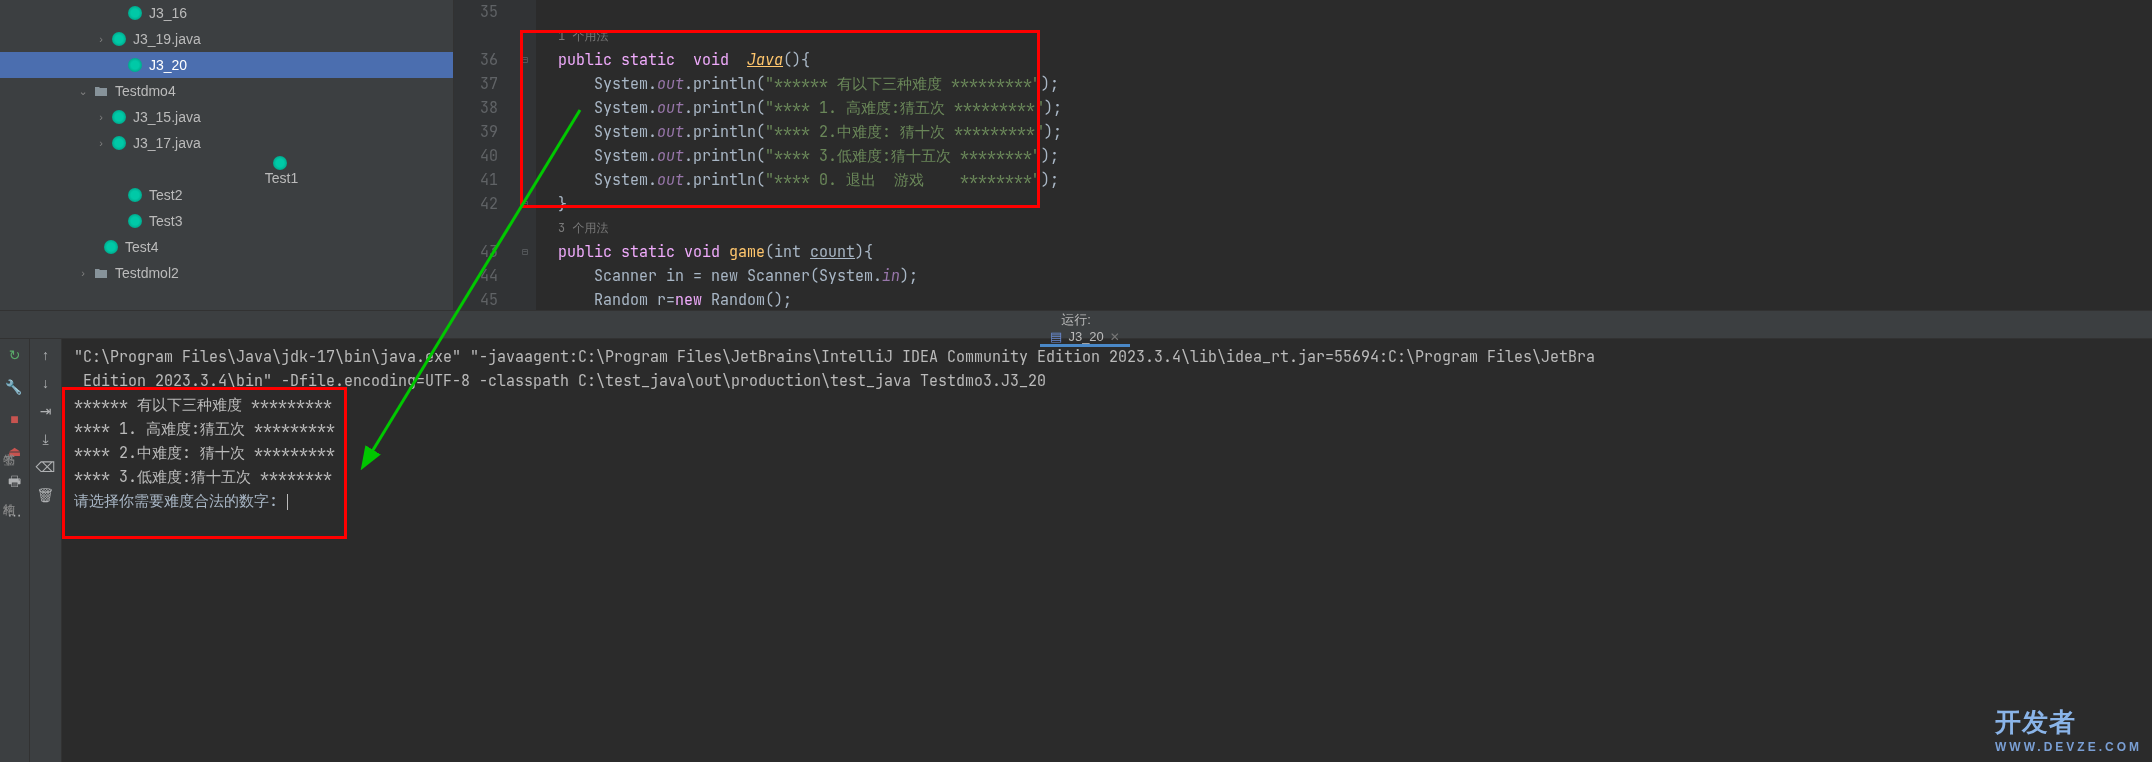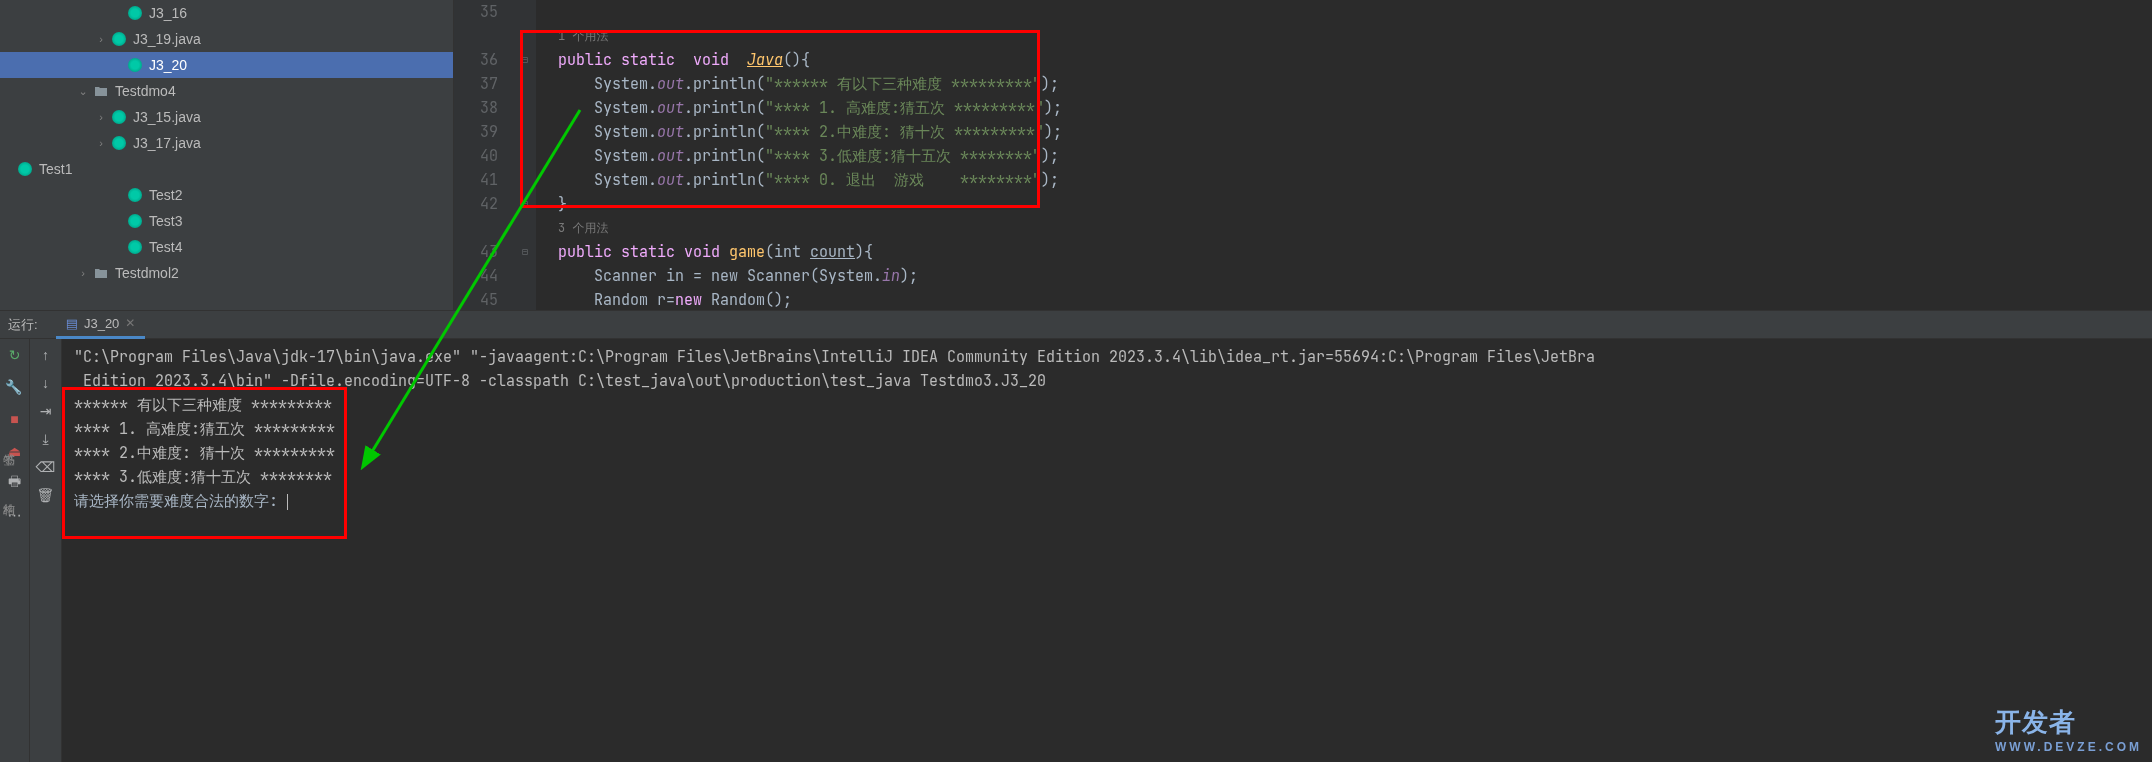--- a/index.html
+++ b/index.html
@@ -87,21 +87,22 @@
   border-top: 1px solid #323232;
   display: flex;
   flex-direction: column;
 }
 .run-header {
   display: flex;
   align-items: center;
   height: 28px;
   background: #3c3f41;
   border-bottom: 1px solid #323232;
-  padding-left: 8px;
+  padding-left: 0;
+  flex-direction: column;
 }
 .run-header .label { color: #bbbbbb; font-size: 13px; }
 .run-tab {
   display: flex;
   align-items: center;
   height: 28px;
   margin-left: 18px;
   padding: 0 10px;
   color: #bbbbbb;
   font-size: 13px;
@@ -207,42 +208,42 @@
         </span>
         <span>J3_15.java</span>
       </div>
       <div class="tree-item" style="padding-left: 94px;">
         <span class="chevron">›</span>
         <span class="icon">
           <span class="java-icon"></span>
         </span>
         <span>J3_17.java</span>
       </div>
-      <div class="tree-item" style="">
+      <div class="tree-item" style="padding-left: 110px; flex-direction: column;">
         <span class="chevron"></span>
         <span class="icon">
           <span class="java-icon"></span>
         </span>
         <span>Test1</span>
       </div>
       <div class="tree-item" style="padding-left: 110px;">
         <span class="chevron"></span>
         <span class="icon">
           <span class="java-icon"></span>
         </span>
         <span>Test2</span>
       </div>
       <div class="tree-item" style="padding-left: 110px;">
         <span class="chevron"></span>
         <span class="icon">
           <span class="java-icon"></span>
         </span>
         <span>Test3</span>
       </div>
-      <div class="tree-item" style="padding-left: 110px; text-align: right;">
+      <div class="tree-item" style="padding-left: 86px; text-align: right;">
         <span class="chevron"></span>
         <span class="icon">
           <span class="java-icon"></span>
         </span>
         <span>Test4</span>
       </div>
       <div class="tree-item" style="padding-left: 76px;">
         <span class="chevron">›</span>
         <span class="icon">
           <svg width="14" height="14" viewBox="0 0 14 14">

